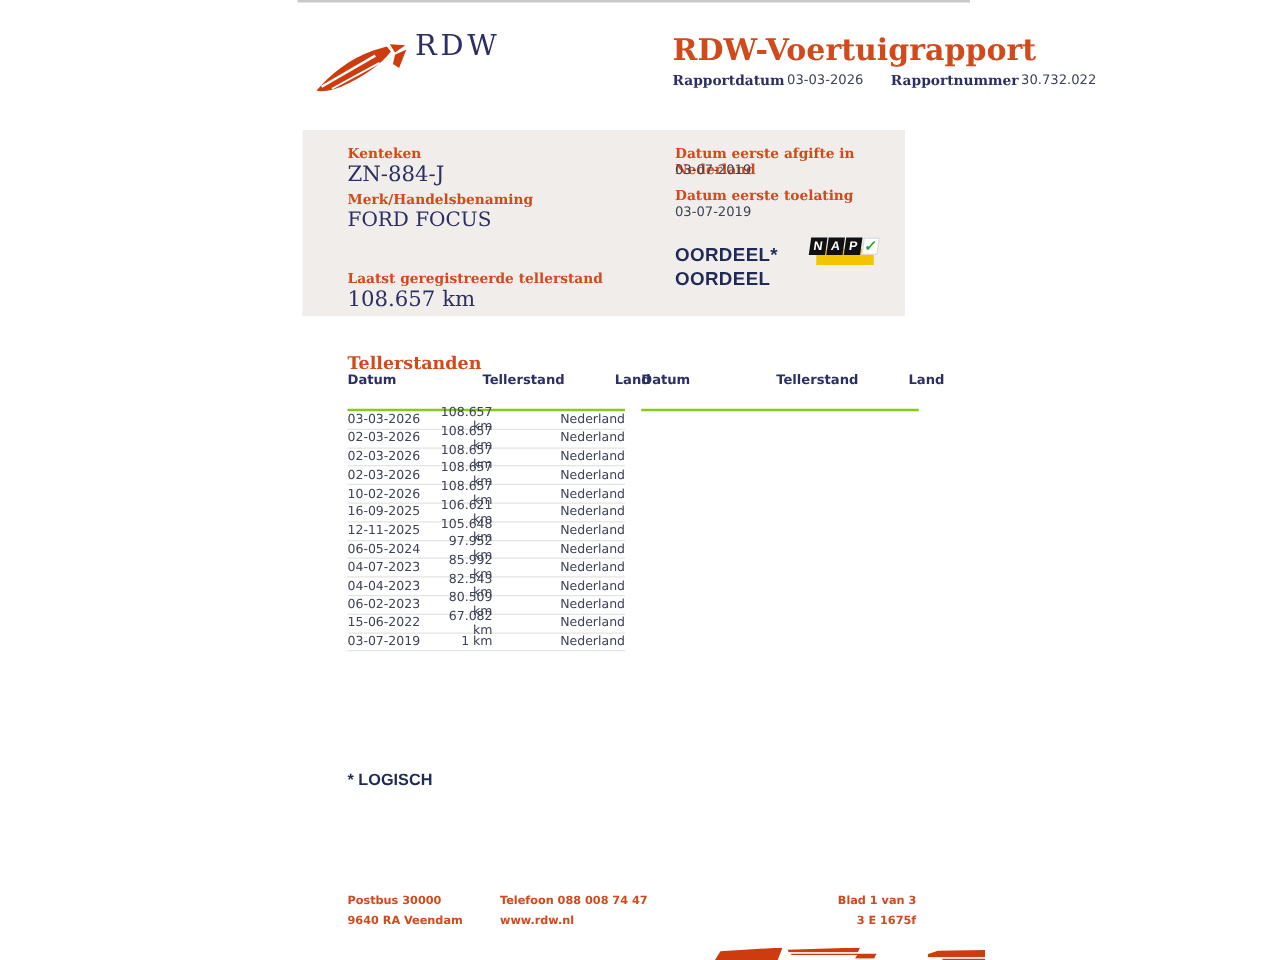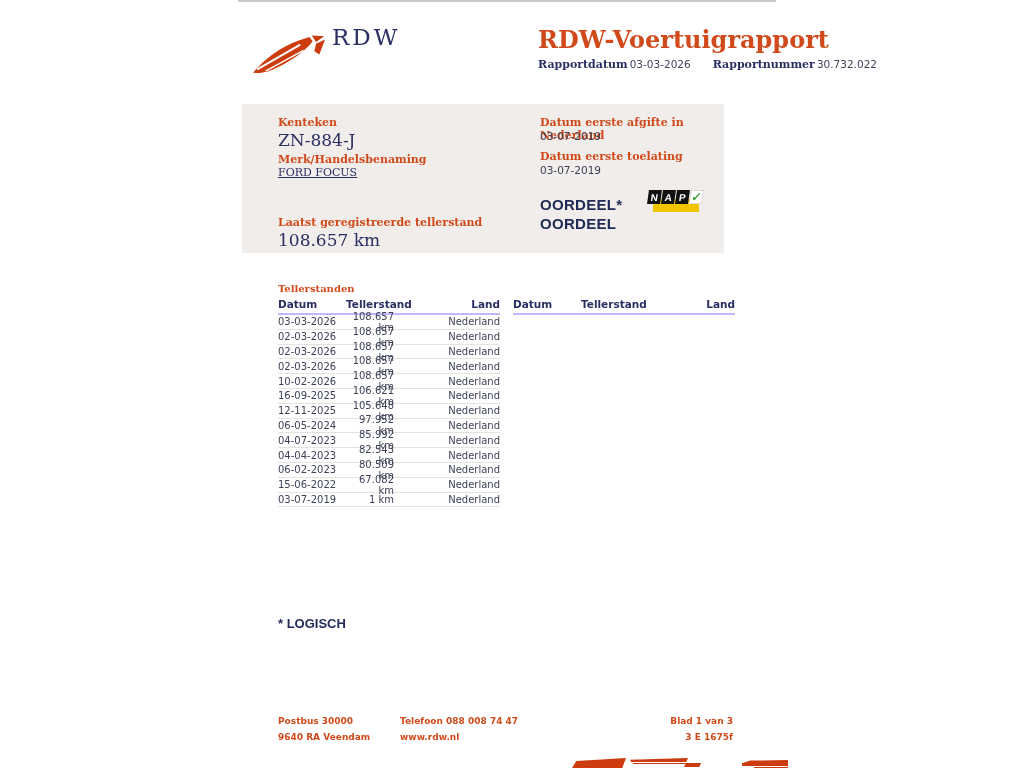--- a/index.html
+++ b/index.html
@@ -47,28 +47,28 @@
     position:absolute; top:0; width:13px; height:14px; transform:skewX(-8deg);
     display:flex; align-items:center; justify-content:center;
     font-family:"Liberation Sans", sans-serif; font-weight:bold; font-size:10px;
   }
   .nap-black { background:#111111; color:#ffffff; }
   .nap-check-box { background:#ffffff; border:1px solid #d9d9d9; color:#2f9e31; font-size:12px; }
 
   
   .section-title {
     position:absolute; left:278px; top:283px;
-    font-family:"DejaVu Serif", serif; font-weight:bold; font-size:10px; color:#d14a1b;
+    font-family:"DejaVu Serif", serif; font-weight:bold; font-size:14px; color:#d14a1b;
   }
   .tstable { position:absolute; top:298px; width:222px; }
   .tstable.left  { left:278px; }
   .tstable.right { left:513px; }
   .ts-header {
-    display:flex; padding-bottom:3px; border-bottom:2px solid #c4b5fd;
-    font-weight:bold; font-size:10.5px; color:#2b2f63;
+    display:flex; padding-bottom:17px; border-bottom:2px solid #84cc16;
+    font-weight:bold; font-size:10.5px; color:#2b2f63;gap:40px;
   }
   .ts-row {
     display:flex; align-items:center; height:14.8px;
     border-bottom:1px solid #e5e3e1; font-size:10px; color:#3d4257;
   }
   .c-datum { flex:0 0 68px; text-align:left; }
   .c-teller { flex:0 0 48px; text-align:right; }
   .ts-header .c-teller { text-align:left; }
   .c-land { flex:1; text-align:right; }
 
@@ -127,21 +127,21 @@
     <div class="meta-col">
       <span class="meta-label">Rapportnummer</span>
       <span class="meta-value">30.732.022</span>
     </div>
   </div>
 
   <div class="summary-box">
     <span class="pos sum-label" style="left:36px; top:12px;">Kenteken</span>
     <span class="pos sum-big" style="left:36px; top:26px;">ZN-884-J</span>
     <span class="pos sum-label" style="left:36px; top:49px;">Merk/Handelsbenaming</span>
-    <span class="pos sum-big" style="left:36px; top:62px; font-size:11px;text-decoration:underline;">FORD FOCUS</span>
+    <span class="pos sum-big" style="left:36px; top:62px; font-size:16px;">FORD FOCUS</span>
     <span class="pos sum-label" style="left:36px; top:112px;">Laatst geregistreerde tellerstand</span>
     <span class="pos sum-big" style="left:36px; top:126px;">108.657 km</span>
 
     <span class="pos sum-label" style="left:298px; top:12px;">Datum eerste afgifte in Nederland</span>
     <span class="pos sum-small" style="left:298px; top:26px;">03-07-2019</span>
     <span class="pos sum-label" style="left:298px; top:46px;">Datum eerste toelating</span>
     <span class="pos sum-small" style="left:298px; top:60px;">03-07-2019</span>
 
     <div class="pos oordeel" style="left:298px; top:91px;">
       <div>OORDEEL*</div>

